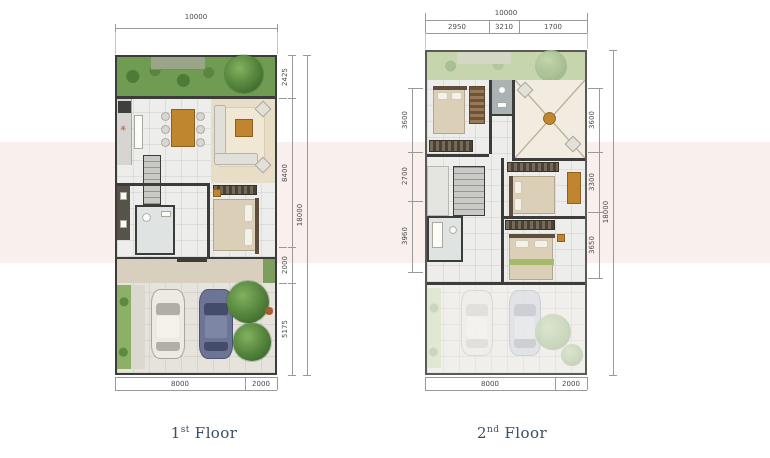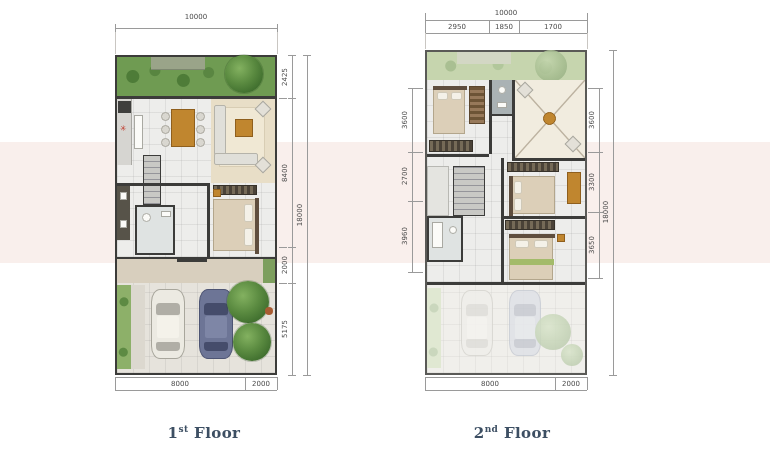--- a/index.html
+++ b/index.html
@@ -84,21 +84,21 @@
   .car-blue .roof { background:#7e86a6; }
   .car-ghost-white { background:#e7e5df; border:1px solid #c2c0b8; opacity:.85; }
   .car-ghost-white .windshield, .car-ghost-white .rear { background:#cfcdc5; }
   .car-ghost-white .roof { background:#efede7; }
   .car-ghost-gray { background:#ced1d9; border:1px solid #aab0bd; opacity:.85; }
   .car-ghost-gray .windshield, .car-ghost-gray .rear { background:#a9aeba; }
   .car-ghost-gray .roof { background:#d9dce2; }
 
   
   .floor-label { position:absolute; transform:translateX(-50%); color:#3d4f63;
-                 font-family:"DejaVu Serif", serif; font-weight:700; font-size:15px;
+                 font-family:"DejaVu Serif", serif; font-weight:400; font-size:15px;
                  letter-spacing:.4px; white-space:nowrap; }
   .floor-label sup { font-size:9px; }
 </style>
 </head>
 <body>
 
 <div class="canvas">
   <div class="band"></div>
 
   <div class="lnv ext" style="left:115px; top:30px; height:24px;"></div>
@@ -214,21 +214,21 @@
   </div>
 
   <div class="lnh" style="left:425px; top:20px; width:162px;"></div>
   <div class="lnh" style="left:425px; top:33px; width:162px;"></div>
   <div class="lnv" style="left:425px; top:13px; height:20px;"></div>
   <div class="lnv" style="left:587px; top:13px; height:20px;"></div>
   <div class="lnv" style="left:489px; top:20px; height:13px;"></div>
   <div class="lnv" style="left:519px; top:20px; height:13px;"></div>
   <div class="hlab" style="left:506px; top:13px;">10000</div>
   <div class="hlab" style="left:457px; top:27px;">2950</div>
-  <div class="hlab" style="left:504px; top:27px;">1850</div>
+  <div class="hlab" style="left:504px; top:27px;">3210</div>
   <div class="hlab" style="left:553px; top:27px;">1700</div>
   <div class="lnv ext" style="left:425px; top:33px; height:16px;"></div>
   <div class="lnv ext" style="left:587px; top:33px; height:16px;"></div>
 
   <div class="lnv" style="left:412px; top:88px; height:184px;"></div>
   <div class="tkh" style="left:408px; top:88px;"></div>
   <div class="tkh" style="left:408px; top:152px;"></div>
   <div class="tkh" style="left:408px; top:201px;"></div>
   <div class="tkh" style="left:408px; top:272px;"></div>
   <div class="tkh ext" style="left:415px; top:88px;"></div>

